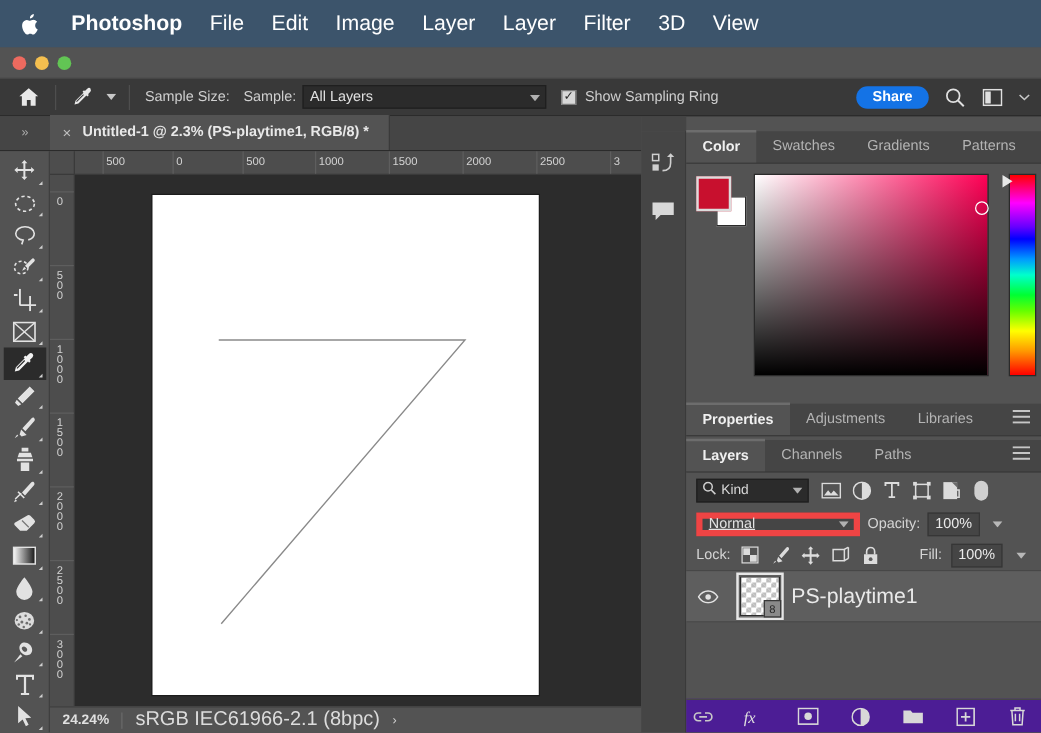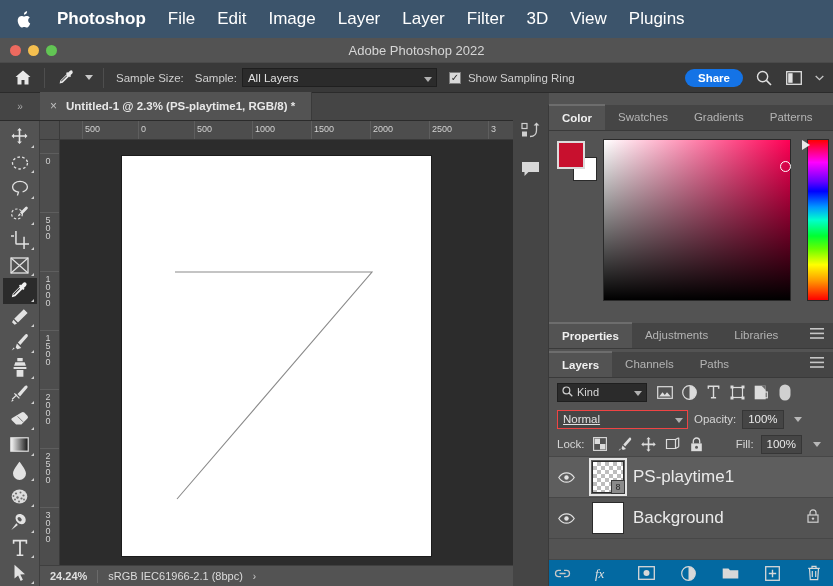--- a/index.html
+++ b/index.html
@@ -128,21 +128,21 @@
   .artboard svg { display:block; }
 
   
   .statusbar {
     position:absolute; left:40px; top:565px; width:473px; height:21px;
     background:#535353; display:flex; align-items:center; gap:0;
     border-top:1px solid #3f3f3f;
   }
   .sb-zoom { color:#e0e0e0; font-size:11px; padding:0 10px; font-weight:bold;}
   .sb-sep { width:1px; height:13px; background:#6a6a6a; }
-  .sb-info { color:#dcdcdc; font-size:11px; padding:0 10px; }
+  .sb-info { color:#dcdcdc; font-size:16px; padding:0 10px; }
   .sb-arrow { color:#cfcfcf; font-size:10px; }
 
   
   .minidock {
     position:absolute; left:513px; top:105px; width:36px; height:481px;
     background:#454545; border-right:1px solid #3a3a3a;
     display:flex; flex-direction:column; align-items:center; padding-top:12px; gap:10px;
   }
   .minidock .md-btn { width:30px; height:28px; display:flex; align-items:center; justify-content:center; }
   .minidock-head { position:absolute; left:513px; top:93px; width:36px; height:12px; background:#454545;}
@@ -180,21 +180,21 @@
   .kind-select {
     width:90px; height:19px; background:#2b2b2b; border:1px solid #1f1f1f;
     display:flex; align-items:center; padding:0 4px; gap:4px; position:relative;
     color:#d8d8d8; font-size:11px;
   }
   .kind-select .cv { position:absolute; right:4px; top:50%; transform:translateY(-50%); }
   .fico { width:24px; height:22px; display:flex; align-items:center; justify-content:center; color:#dcdcdc; }
 
   .blendrow { display:flex; align-items:center; height:26px; padding:0 8px; gap:6px; }
   .blend-select {
-    width:131px; height:19px; background:#454545; border:1px solid #ef4444;
+    width:131px; height:19px; background:#454545; border:5px solid #ef4444;
     display:flex; align-items:center; padding:0 5px; position:relative;
     color:#e2e2e2; font-size:11.5px;text-decoration:underline;
   }
   .blend-select .cv { position:absolute; right:4px; top:50%; transform:translateY(-50%); }
   .sm-label { color:#d5d5d5; font-size:11.5px; }
   .num-box {
     height:19px; background:#454545; border:1px solid #363636;
     color:#eaeaea; font-size:11.5px; display:flex; align-items:center; padding:0 5px;
   }
   .cv-btn { width:16px; height:19px; display:flex; align-items:center; justify-content:center; color:#cfcfcf; }
@@ -223,21 +223,21 @@
   .thumb-badge {
     position:absolute; right:-2px; bottom:-2px; width:14px; height:14px;
     background:#8a8a8a; border:1px solid #3a3a3a; display:flex;
     align-items:center; justify-content:center; color:#2a2a2a; font-size:9px;
   }
   .layer-name { color:#eaeaea; font-size:17px; flex:1; }
   .layer-lock { padding-right:14px; color:#d0d0d0; }
 
   .layerfooter {
     position:absolute; left:0; bottom:0; width:284px; height:27px;
-    background:#0369a1; border-top:1px solid #474747;
+    background:#4c1d95; border-top:1px solid #474747;
     display:flex; align-items:center; justify-content:flex-end; gap:16px; padding-right:6px;
   }
   .lf-btn { width:27px; height:24px; display:flex; align-items:center; justify-content:center; color:#d8d8d8; }
 
   svg { pointer-events:none; }
 </style>
 </head>
 <body>
 
 <div id="app">
@@ -250,30 +250,28 @@
     </div>
     <div class="menu-item bold">Photoshop</div>
     <div class="menu-item">File</div>
     <div class="menu-item">Edit</div>
     <div class="menu-item">Image</div>
     <div class="menu-item">Layer</div>
     <div class="menu-item">Layer</div>
     <div class="menu-item">Filter</div>
     <div class="menu-item">3D</div>
     <div class="menu-item">View</div>
-    <div class="menu-item">Plugins</div>
   </div>
 
   <div class="titlebar">
     <div class="traffic">
       <div class="dot r"></div>
       <div class="dot y"></div>
       <div class="dot g"></div>
     </div>
-    <div class="win-title">Adobe Photoshop 2022</div>
   </div>
 
   <div class="optionsbar">
     <div class="ob-icon" style="margin-left:8px">
       <svg width="16" height="15" viewBox="0 0 16 15">
           <path fill="#e8e8e8" d="M8 0.5L0.5 7h2v7.5h4V10h3v4.5h4V7h2z"></path>
         </svg>
     </div>
     <div class="ob-sep"></div>
     <div class="ob-icon">
@@ -726,39 +724,20 @@
               <circle cx="8.5" cy="5.5" r="2.2" fill="#e2e2e2"></circle>
             </svg>
         </div>
         <div class="thumb-cell">
           <div class="thumb checker">
             <div class="thumb-badge">8</div>
           </div>
         </div>
         <div class="layer-name">PS-playtime1</div>
       </div>
-      <div class="layer-row">
-        <div class="eye-cell">
-          <svg width="17" height="11" viewBox="0 0 17 11">
-              <path fill="none" stroke="#e2e2e2" stroke-width="1.2" d="M0.8 5.5C3 2 5.8 0.8 8.5 0.8S14 2 16.2 5.5C14 9 11.2 10.2 8.5 10.2S3 9 0.8 5.5z"></path>
-              <circle cx="8.5" cy="5.5" r="2.2" fill="#e2e2e2"></circle>
-            </svg>
-        </div>
-        <div class="thumb-cell">
-          <div class="thumb"></div>
-        </div>
-        <div class="layer-name">Background</div>
-        <div class="layer-lock">
-          <svg width="12" height="14" viewBox="0 0 12 14">
-              <path fill="none" stroke="#d0d0d0" stroke-width="1.2" d="M3 6V3.8a3 3 0 0 1 6 0V6"></path>
-              <rect x="1" y="6" width="10" height="7.2" fill="none" stroke="#d0d0d0" stroke-width="1.2"></rect>
-              <circle cx="6" cy="9.6" r="1.2" fill="#d0d0d0"></circle>
-            </svg>
-        </div>
-      </div>
     </div>
 
     <div class="layerfooter">
       <div class="lf-btn">
         <svg width="17" height="11" viewBox="0 0 17 11">
             <path fill="none" stroke="#c8c8c8" stroke-width="1.3" d="M7 2.4H4.6a3.1 3.1 0 0 0 0 6.2H7M10 2.4h2.4a3.1 3.1 0 0 1 0 6.2H10M5.4 5.5h6.2"></path>
           </svg>
       </div>
       <div class="lf-btn">
         <svg width="18" height="15" viewBox="0 0 18 15">

